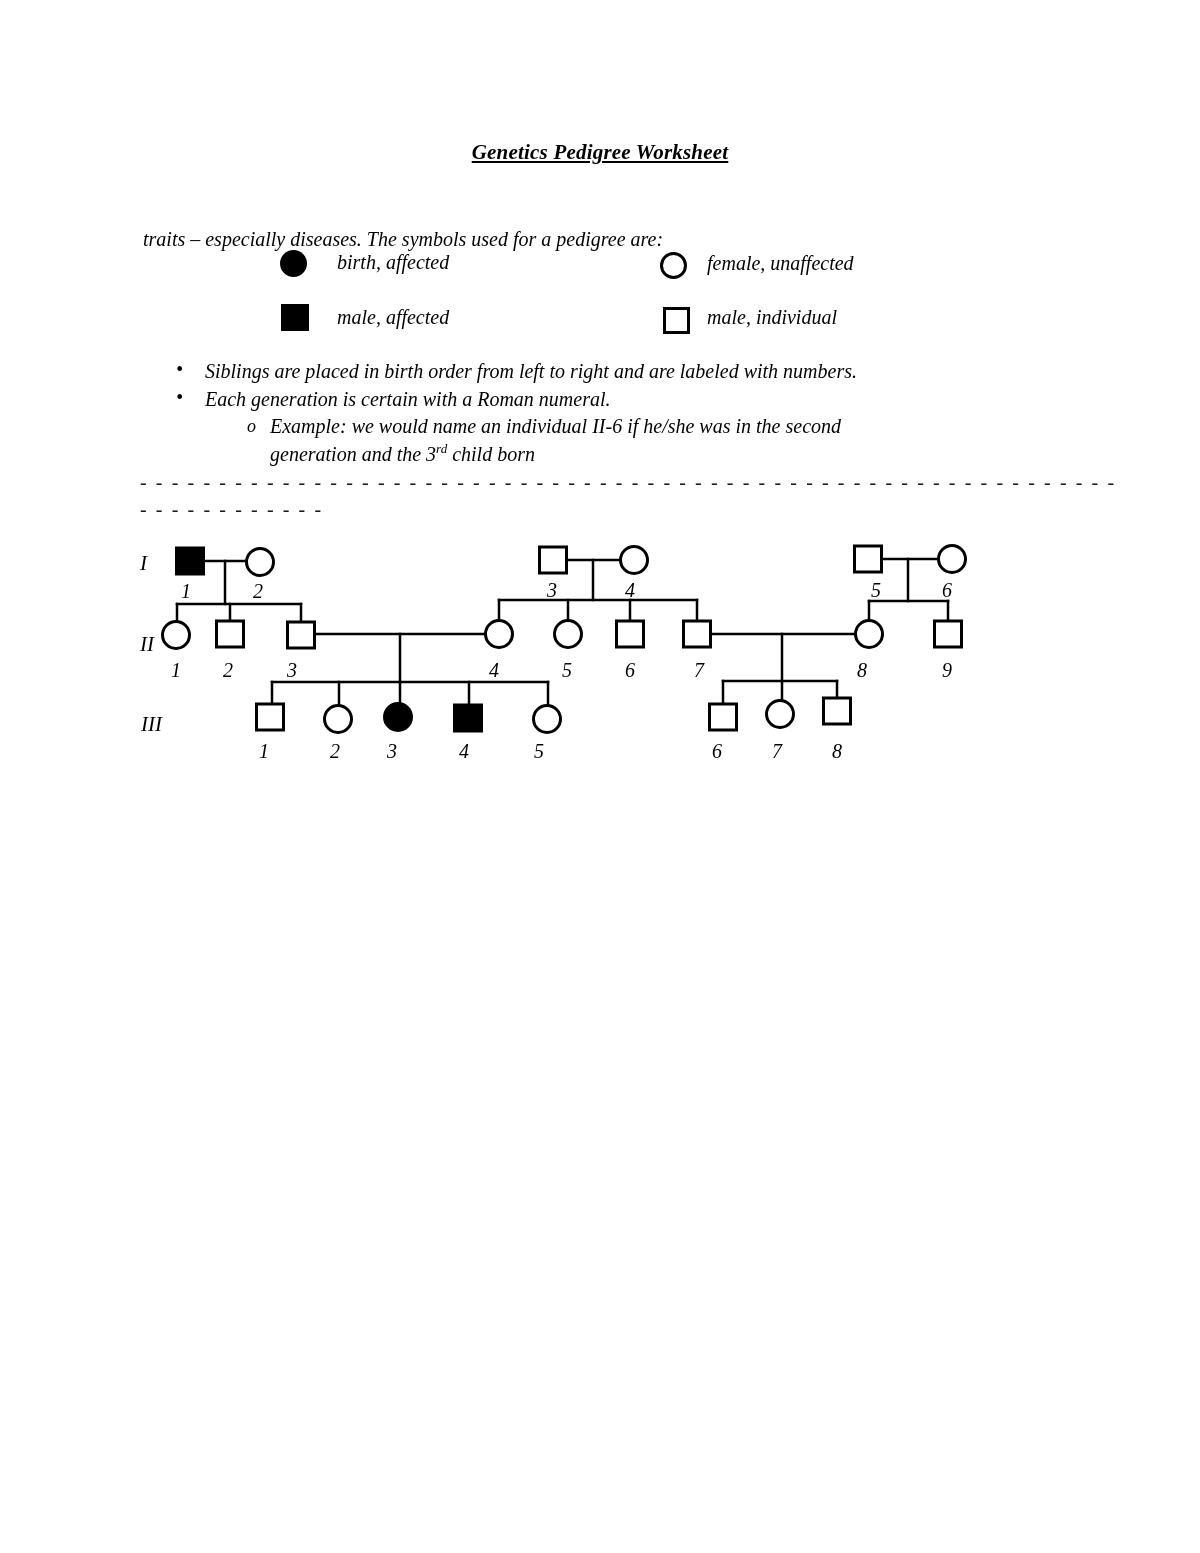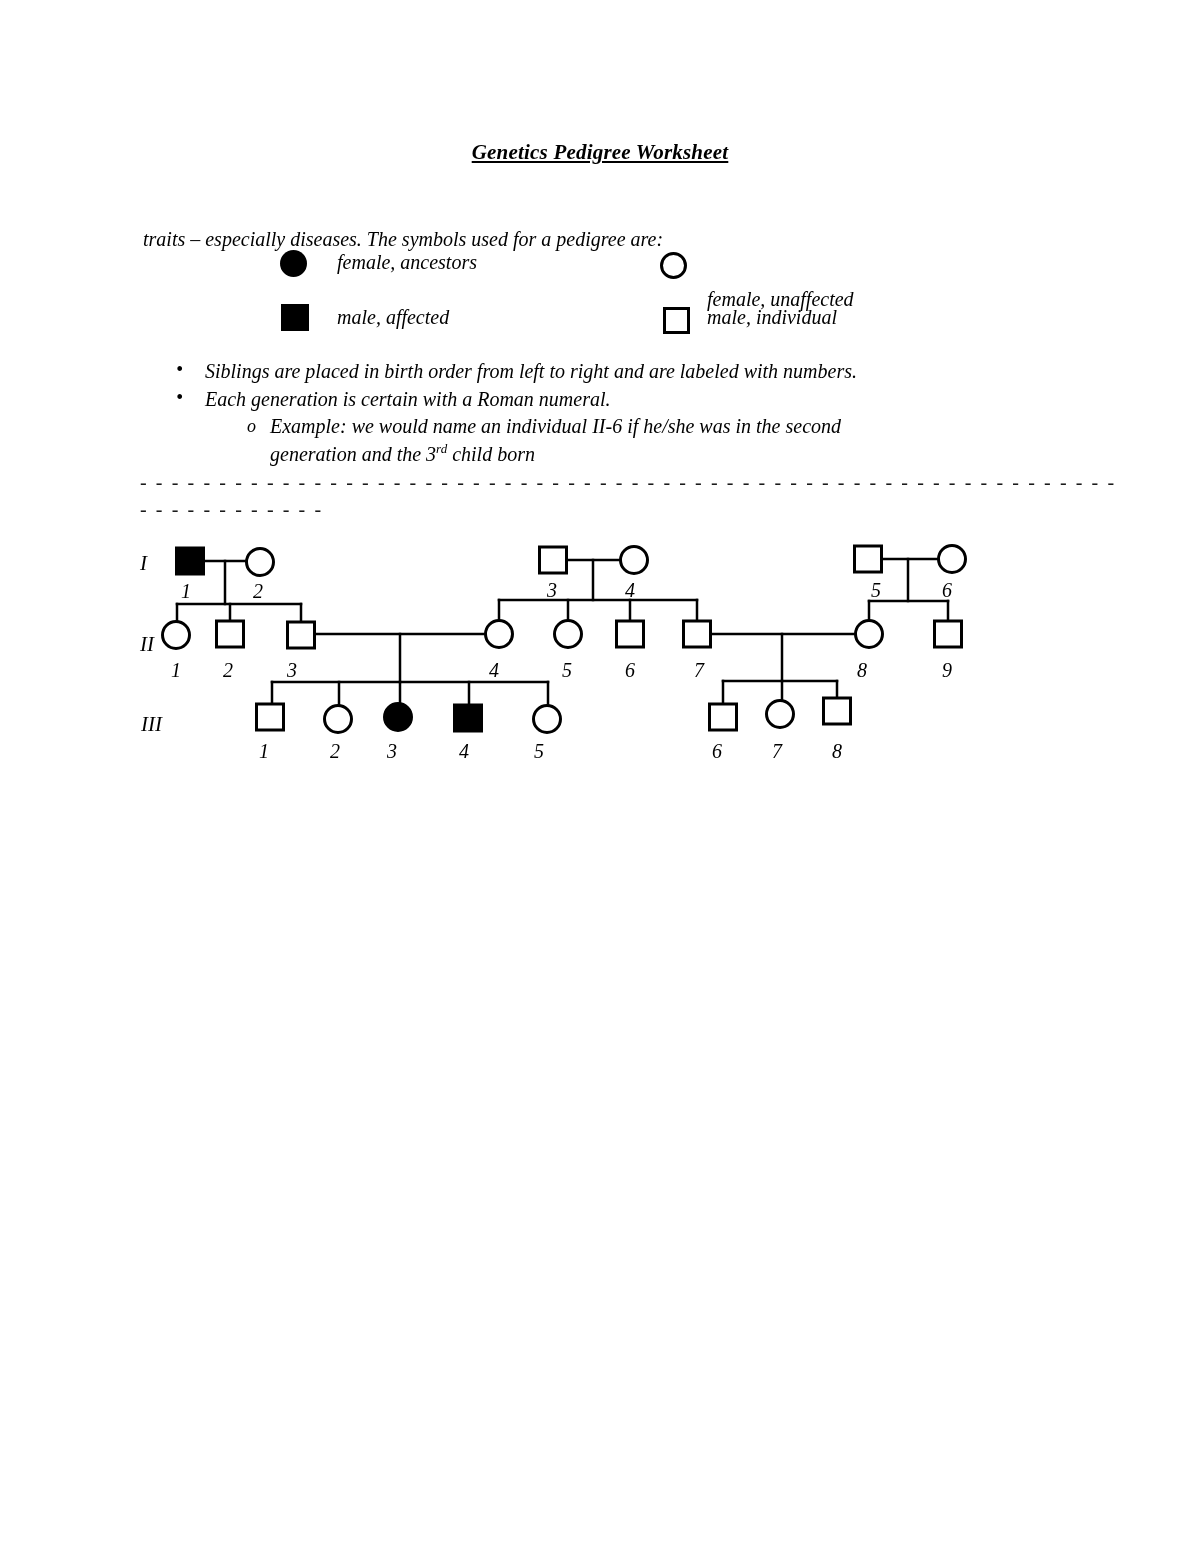--- a/index.html
+++ b/index.html
@@ -49,24 +49,24 @@
 <body>
 
 <div class="page">
 
   <div class="abs title">Genetics Pedigree Worksheet</div>
 
   <div class="abs body-text intro-line2">traits – especially diseases. The symbols used for a pedigree are:</div>
 
   <div>
     <div class="abs sym circle filled" style="left:280px;top:250px;"></div>
-    <div class="abs legend-label" style="left:337px;top:251px;">female, ancestors</div>
+    <div class="abs legend-label" style="left:337px;top:251px;">birth, affected</div>
 
     <div class="abs sym circle open" style="left:660px;top:252px;"></div>
-    <div class="abs legend-label" style="left:707px;top:252px;margin-top:36px;">female, unaffected</div>
+    <div class="abs legend-label" style="left:707px;top:252px;">female, unaffected</div>
 
     <div class="abs sym filled" style="left:281px;top:304px;width:28px;"></div>
     <div class="abs legend-label" style="left:337px;top:306px;">male, affected</div>
 
     <div class="abs sym open" style="left:663px;top:307px;"></div>
     <div class="abs legend-label" style="left:707px;top:306px;">male, individual</div>
   </div>
 
   <div>
     <span class="abs marker" style="left:176px;top:358px;">•</span>

